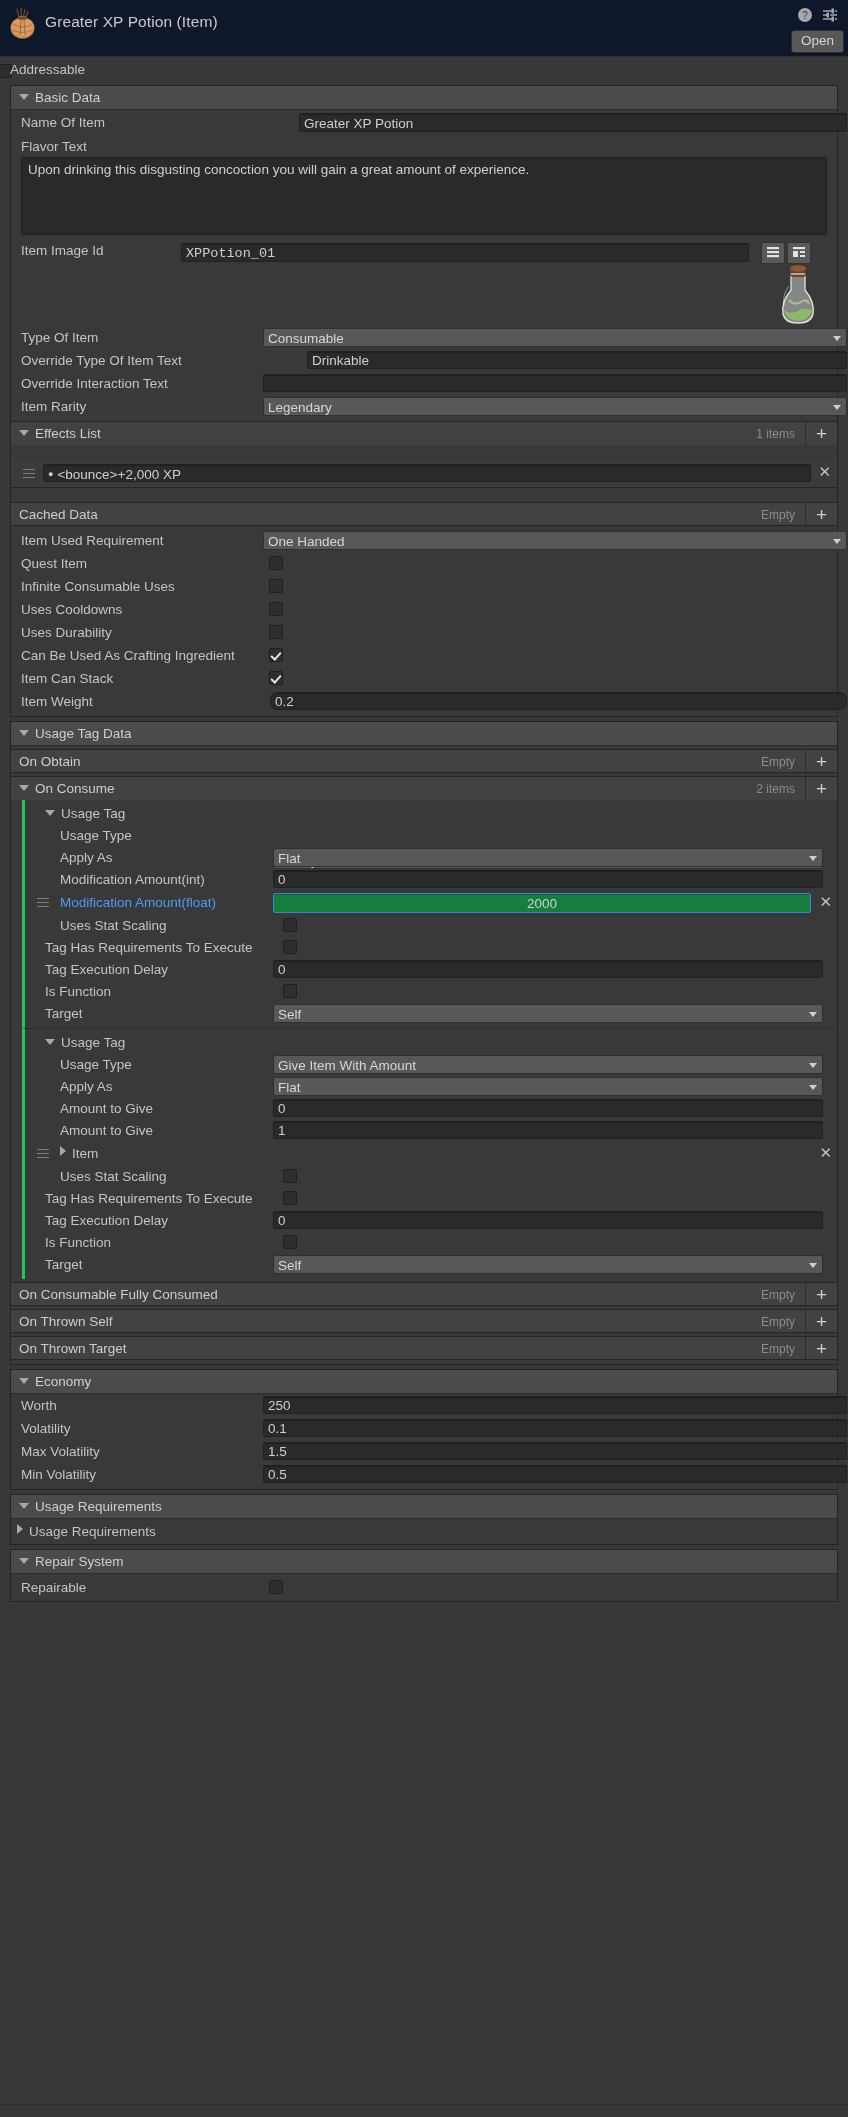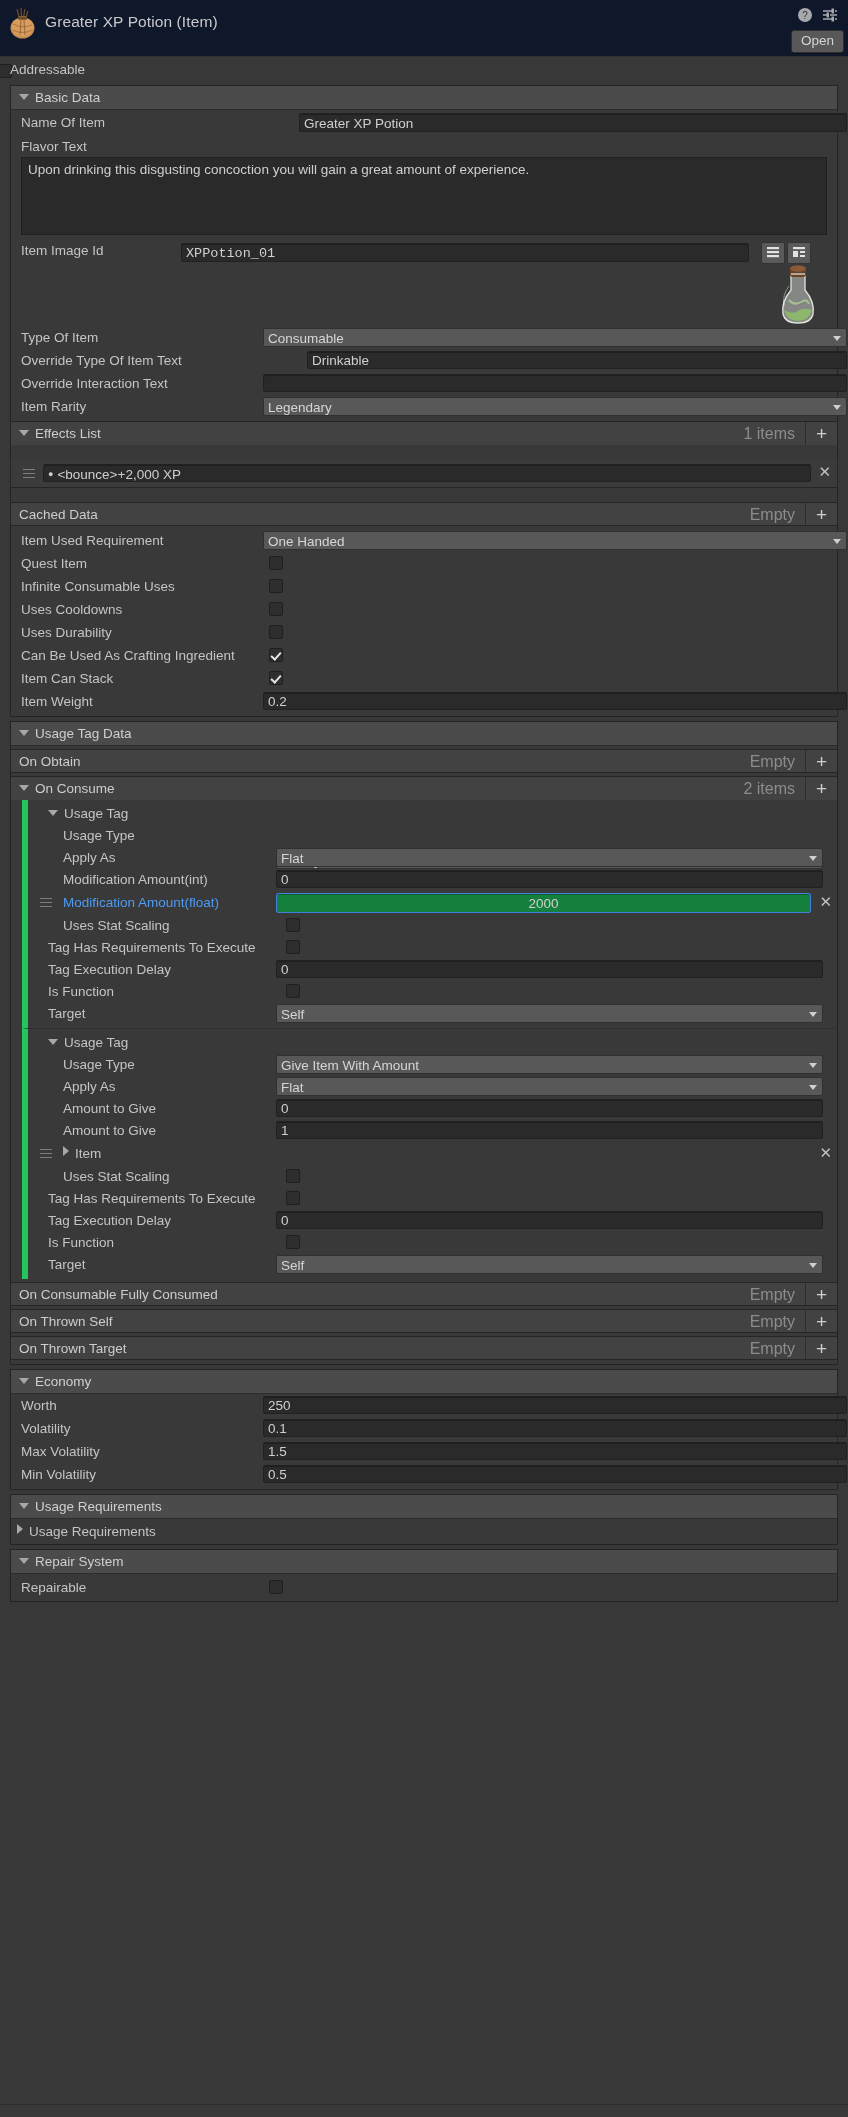--- a/index.html
+++ b/index.html
@@ -66,33 +66,33 @@
     content:"";position:absolute;left:3px;top:1px;width:4px;height:8px;
     border:solid #e6e6e6;border-width:0 2px 2px 0;transform:rotate(42deg);
   }
 
   
   .lh{
     position:relative;height:24px;line-height:24px;background:#424242;
     border:1px solid #262626;border-bottom:none;font-size:13.5px;color:#cdcdcd;
     padding-left:8px;box-sizing:border-box;
   }
-  .lh .cnt{position:absolute;right:42px;top:0;color:#8c8c8c;font-size:16px;}
+  .lh .cnt{position:absolute;right:42px;top:0;color:#8c8c8c;font-size:12px;}
   .lh .plus{
     position:absolute;right:0;top:0;width:31px;height:100%;
     border-left:1px solid #2d2d2d;text-align:center;color:#cfcfcf;font-size:19px;line-height:23px;
   }
   .lbody{border:1px solid #262626;border-top:none;background:#3b3b3b;padding:3px 0;}
   .lrow{position:relative;height:22px;display:flex;align-items:center;}
 
   .grip{width:16px;height:11px;display:inline-block;position:relative;opacity:.55;}
   .grip i{position:absolute;left:2px;width:12px;height:1px;background:#b5b5b5;}
   .grip i:nth-child(1){top:1px;} .grip i:nth-child(2){top:5px;} .grip i:nth-child(3){top:9px;}
   .xbtn{position:absolute;right:6px;top:3px;color:#c2c2c2;font-size:15px;line-height:14px;}
-  .tagbox{border-left:6px solid #22c55e;position:relative;}
+  .tagbox{border-left:3px solid #22c55e;position:relative;}
 
   .flavor{
     margin:0 10px 0 10px;height:78px;background:#2a2a2a;border:1px solid #212121;
     color:#cfcfcf;font-size:13.5px;padding:4px 6px;box-sizing:border-box;
   }
   .imgrow{position:relative;height:24px;}
   .sprite-area{position:relative;height:62px;}
   .sprite{position:absolute;right:8px;top:-4px;width:62px;height:66px;}
   .iconbtn{
     position:absolute;width:22px;height:20px;background:#5a5a5a;border:1px solid #333;
@@ -275,21 +275,21 @@
       <span class="lbl">Can Be Used As Crafting Ingredient</span>
       <span class="chk on" style="left:258px;top:4px;"></span>
     </div>
     <div class="row">
       <span class="lbl">Item Can Stack</span>
       <span class="chk on" style="left:258px;top:4px;"></span>
     </div>
 
     <div class="row">
       <span class="lbl">Item Weight</span>
-      <span class="field" style="left:252px;right:-10px;">0.2</span>
+      <span class="field" style="left:259px;right:-10px;border-radius:7px;">0.2</span>
     </div>
     <div style="height:3px"></div>
   </div>
 
   <div class="box">
     <div class="fold-hdr">
       <span class="tri tri-down"></span><span>Usage Tag Data</span>
     </div>
 
     <div class="lh" style="margin:3px -1px 0 -1px;border-bottom:1px solid #262626;">

